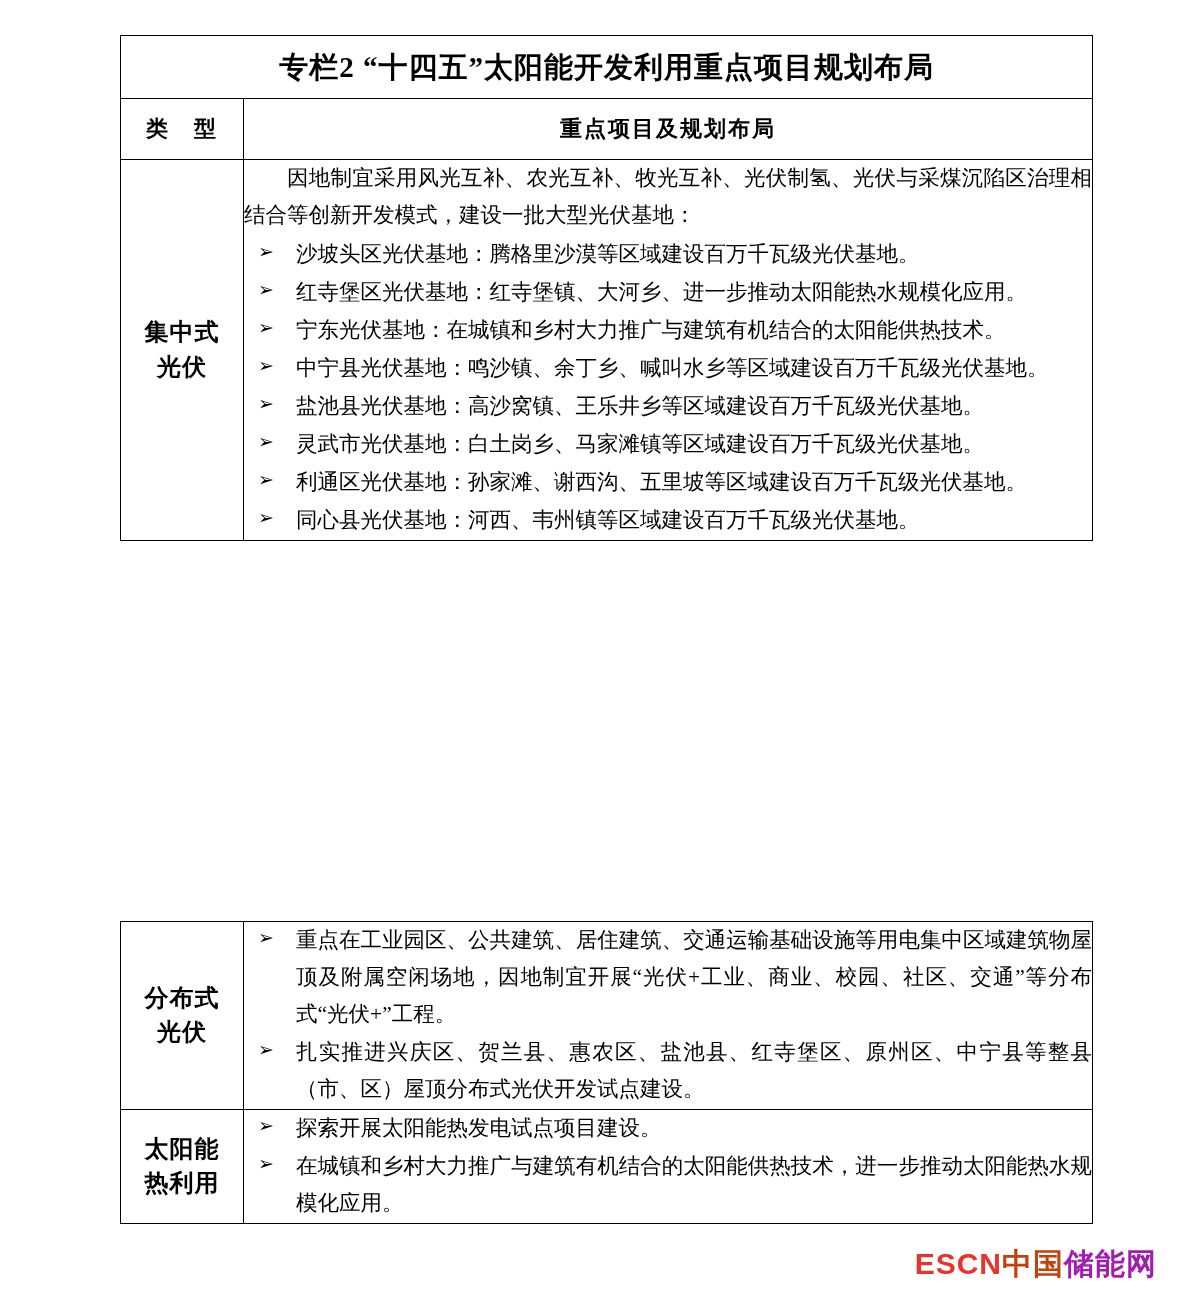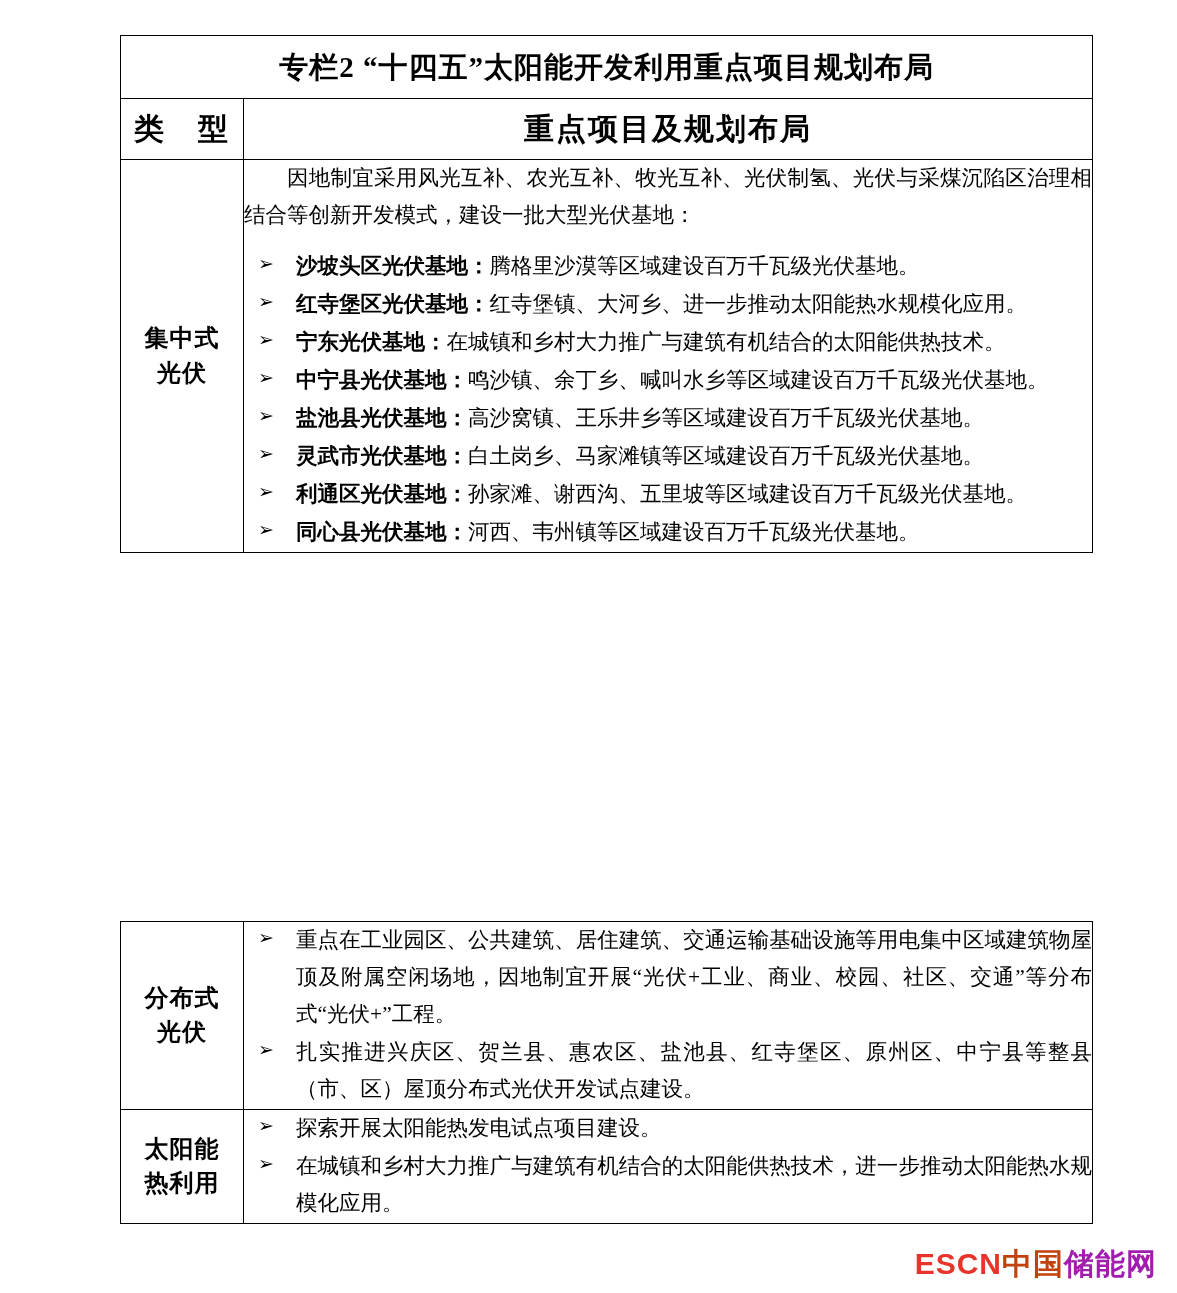--- a/index.html
+++ b/index.html
@@ -47,59 +47,59 @@
     text-align: center;
     font-weight: bold;
     font-size: 29px;
     letter-spacing: 1px;
     height: 62px;
     line-height: 62px;
   }
   .head-type, .head-content {
     text-align: center;
     font-weight: bold;
-    font-size: 30px;
+    font-size: 22px;
     height: 60px;
     letter-spacing: 2px;
   }
   .rowlabel {
     text-align: center;
     font-weight: bold;
     font-size: 24px;
     line-height: 1.45;
     letter-spacing: 1px;
   }
   .content-cell {
     padding: 14px 16px 14px 14px;
     font-size: 21.5px;
     line-height: 1.72;
     text-align: justify;
   }
   .para-indent {
     text-indent: 2em;
-    margin: 0 0 14px 0;
+    margin: 0 0 2px 0;
   }
   ul.bullets {
     list-style: none;
     margin: 0;
     padding: 0;
   }
   ul.bullets li {
     position: relative;
     padding-left: 52px;
     margin: 0 0 1px 0;
   }
   ul.bullets li .arrow {
     position: absolute;
     left: 14px;
     top: 0;
     font-size: 19px;
   }
   .bold {
-    font-weight: bold;
+    font-weight: normal;
   }
   
   #watermark {
     position: absolute;
     right: 20px;
     bottom: 8px;
     font-size: 30px;
     font-weight: bold;
     letter-spacing: 1px;
     white-space: nowrap;

